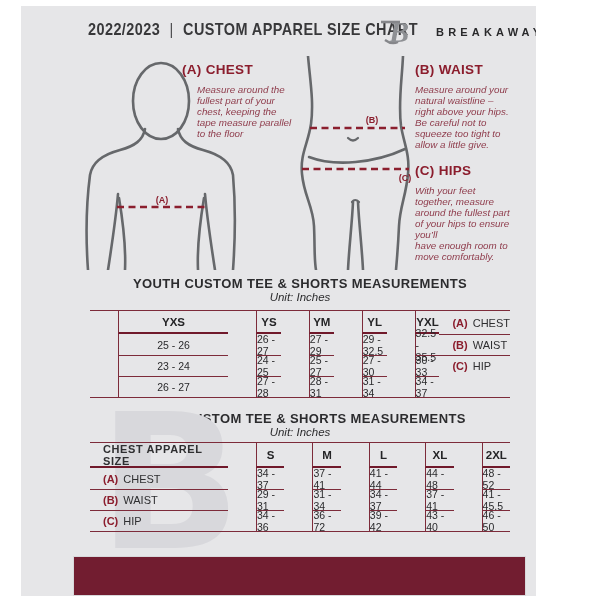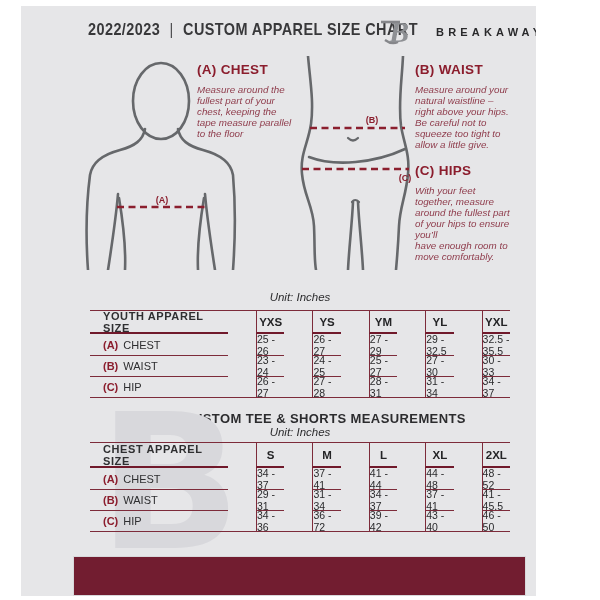--- a/index.html
+++ b/index.html
@@ -10,21 +10,21 @@
   
   .hdr{position:absolute;left:88px;top:20px;white-space:nowrap;transform:scaleX(.85);transform-origin:0 50%;
        font-weight:bold;font-size:17px;color:#38383a;letter-spacing:.5px;}
   .hdr .sep{margin:0 11px;font-weight:normal;color:#4a4a4c;}
   .logo{position:absolute;left:380px;top:12px;}
   .brand{position:absolute;left:436px;top:26px;font-size:11px;font-weight:bold;letter-spacing:4.2px;color:#29292b;}
 
   
   .instr-h{position:absolute;font-size:13.5px;font-weight:bold;color:#8b1d2d;letter-spacing:.3px;}
   .instr-b{position:absolute;font-size:9.8px;font-style:italic;color:#8f3c4c;line-height:11px;white-space:pre-line;}
-  .ih-a{left:197px;top:62px;} .ib-a{left:197px;top:84px;width:118px;}
+  .ih-a{left:182px;top:62px;} .ib-a{left:197px;top:84px;width:118px;}
   .ih-b{left:415px;top:62px;} .ib-b{left:415px;top:84px;width:115px;}
   .ih-c{left:415px;top:163px;} .ib-c{left:415px;top:185px;width:120px;}
 
   .fig{position:absolute;}
 
   
   .sec-title{position:absolute;left:60px;width:480px;text-align:center;font-size:13px;font-weight:bold;
              color:#2c2c2e;letter-spacing:.4px;}
   .sec-unit{position:absolute;left:60px;width:480px;text-align:center;font-size:11.5px;font-style:italic;color:#2c2c2e;}
   .yt-title{top:276px;} .yt-unit{top:291px;}
@@ -114,23 +114,23 @@
       <path d="M65,146 C66,168 69,192 70,214"></path>
     </g>
     <path d="M17,72 H112" stroke="#8b1f2e" stroke-width="2.4" stroke-dasharray="7 4.5" fill="none"></path>
     <text x="79" y="67" text-anchor="middle" font-size="9" font-weight="bold" fill="#8b1f2e">(B)</text>
     <path d="M9,113 H116" stroke="#8b1f2e" stroke-width="2.4" stroke-dasharray="7 4.5" fill="none"></path>
     <text x="112" y="125" text-anchor="middle" font-size="9" font-weight="bold" fill="#8b1f2e">(C)</text>
   </svg>
 
   <div class="watermark">B</div>
 
+  <div class="sec-title yt-title">YOUTH CUSTOM TEE &amp; SHORTS MEASUREMENTS</div>
   <div class="sec-unit yt-unit">Unit: Inches</div>
   <div class="sizetable yt-table">
-    <div class="c hd corner">YOUTH APPAREL SIZE</div>
     <div class="c hd v">YXS</div>
     <div class="c hd v">YS</div>
     <div class="c hd v">YM</div>
     <div class="c hd v">YL</div>
     <div class="c hd v">YXL</div>
 
     <div class="c lbl">
       <span class="pfx">(A)</span>
       <span>CHEST</span>
     </div>

